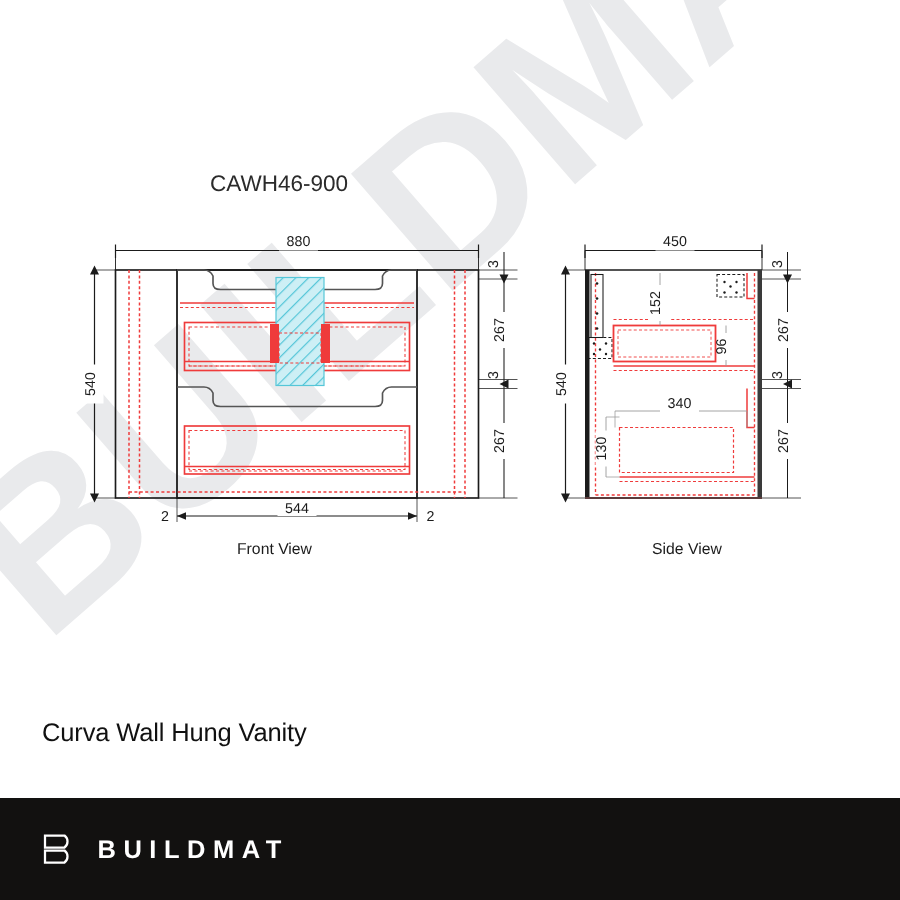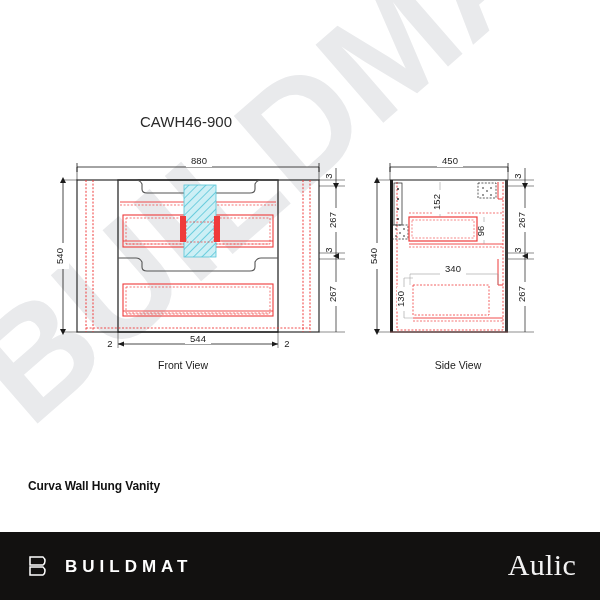--- a/index.html
+++ b/index.html
@@ -45,22 +45,22 @@
     left: 0;
     top: 462px;
     width: 600px;
     height: 70px;
     background: #ffffff;
   }
   #product-title {
     position: absolute;
     left: 28px;
     top: 17px;
-    font-size: 12px;
-    font-weight: bold;
+    font-size: 17px;
+    font-weight: normal;
     color: #111111;
     letter-spacing: -0.1px;
     white-space: nowrap;
   }
 
   
   #brand-bar {
     position: absolute;
     left: 0;
     top: 532px;
@@ -391,16 +391,15 @@
   <div id="brand-bar">
     <div id="buildmat-logo-group">
       <svg id="buildmat-mark" viewBox="0 0 26 24">
         <g fill="none" stroke="#ffffff" stroke-width="1.5">
           <path d="M2 3 H15 A5 5 0 0 1 15 11 H2 Z"></path>
           <path d="M2 13 H15 A5 5 0 0 1 15 21 H2 Z"></path>
         </g>
       </svg>
       <div id="buildmat-wordmark">BUILDMAT</div>
     </div>
-    <div id="aulic-logo">Aulic</div>
   </div>
 
 </div>
 
 </body></html>

